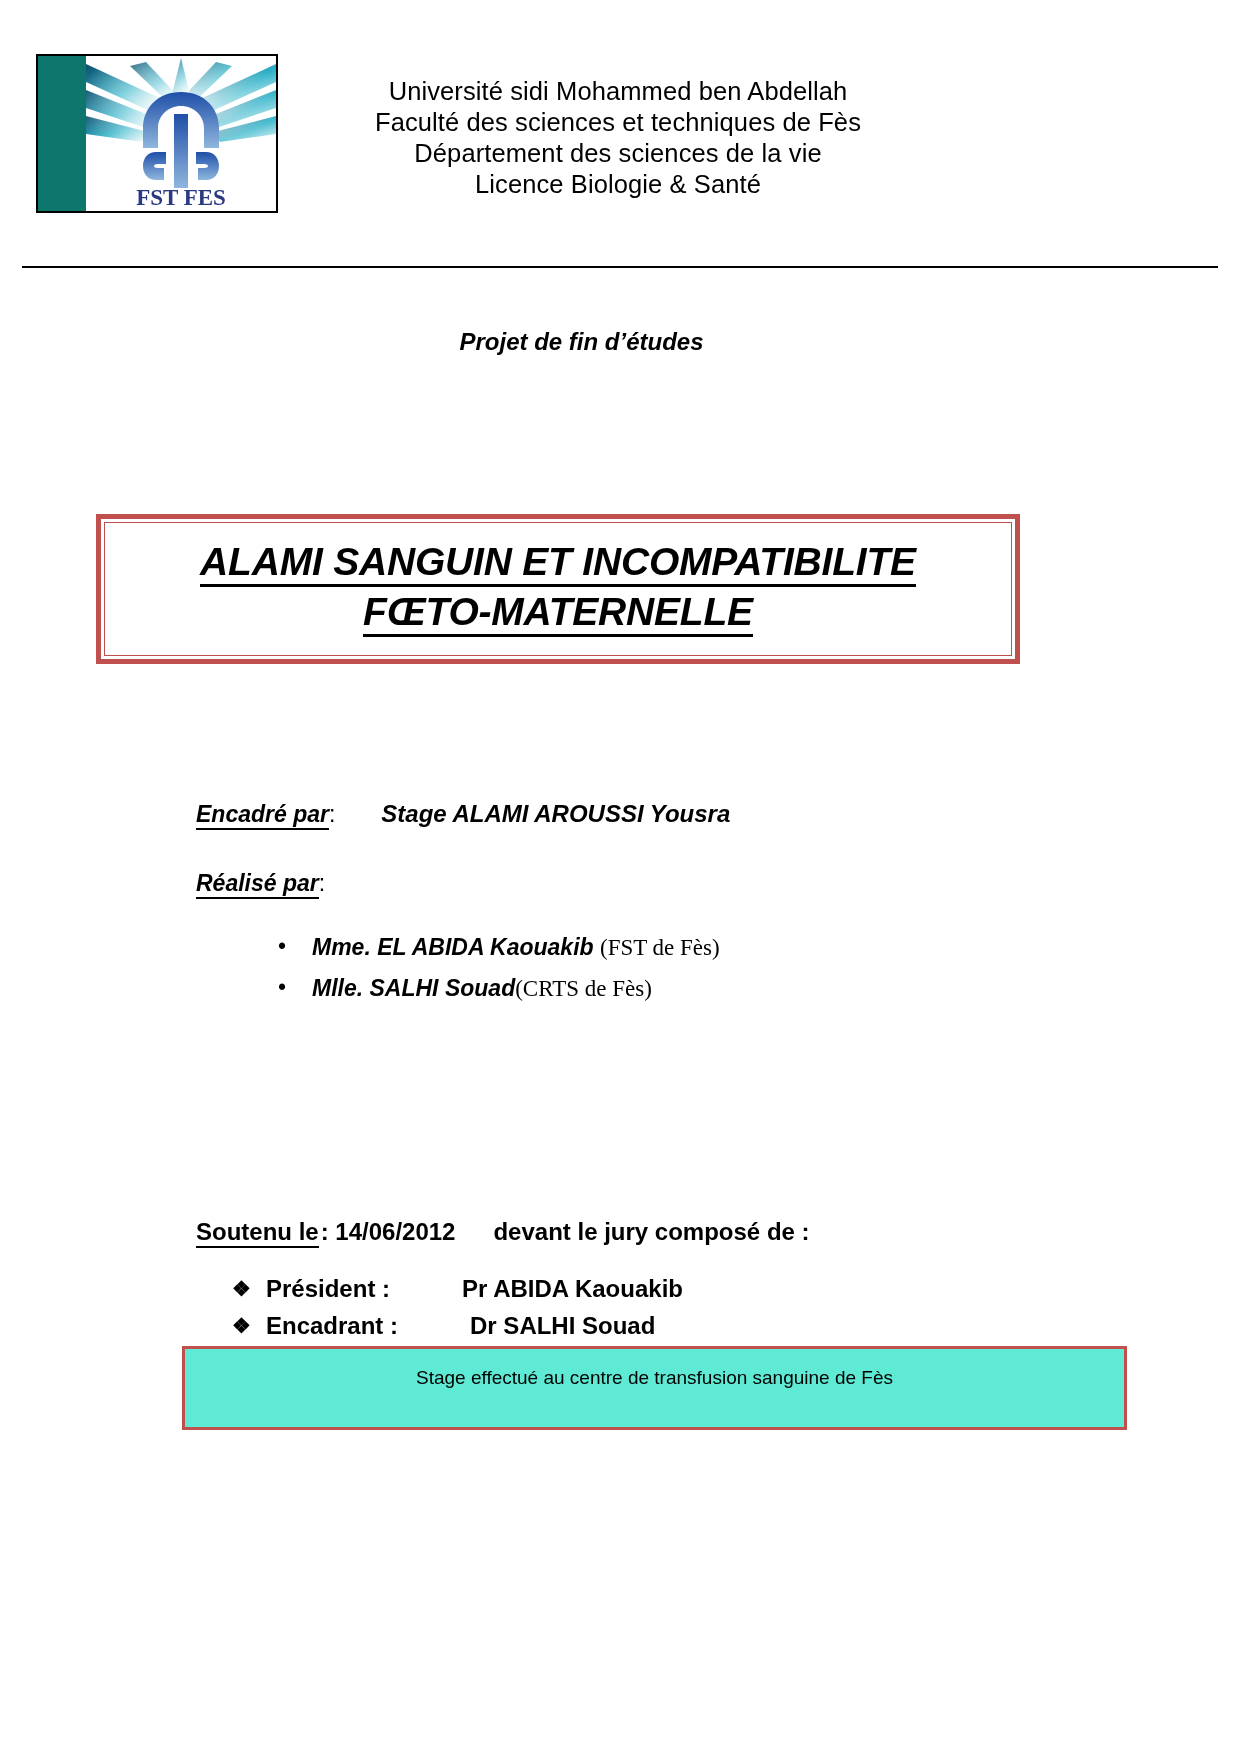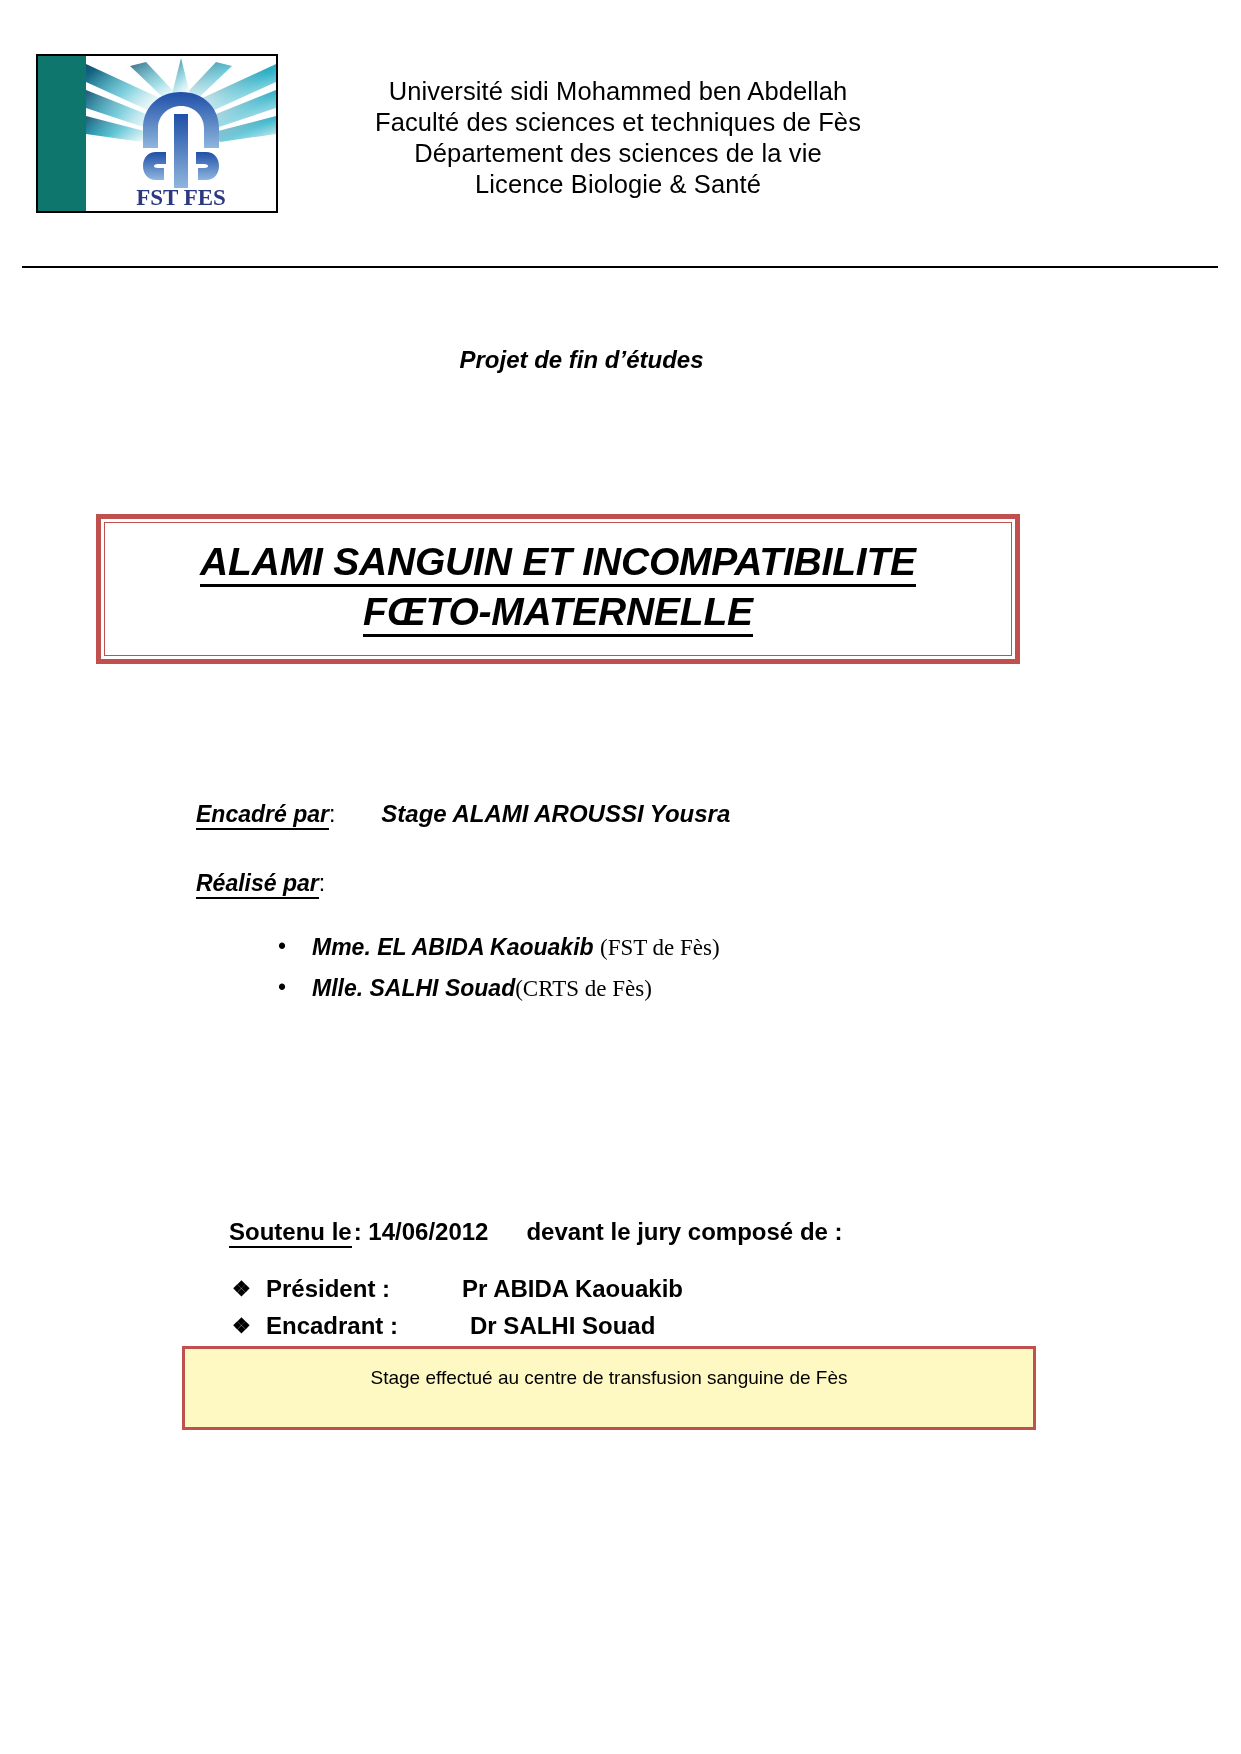--- a/index.html
+++ b/index.html
@@ -64,21 +64,21 @@
     top: 266px;
     width: 1196px;
     height: 0;
     border-top: 2px solid #000000;
   }
 
   
   .subtitle {
     position: absolute;
     left: 0;
-    top: 346px;
+    top: 328px;
     width: 1093px;
     text-align: center;
     font-size: 24px;
     font-weight: bold;
     font-style: italic;
   }
   .subtitle span { padding-left: 70px; }
 
   
   .title-box {
@@ -181,21 +181,20 @@
   .jury {
     position: absolute;
     left: 196px;
     top: 1218px;
     width: 940px;
   }
   .jury-head {
     font-size: 24px;
     font-weight: bold;
     white-space: nowrap;
-    margin-left: 33px;
   }
   .jury-head .u-label { border-bottom: 2px solid #000; }
   .jury-date { padding-left: 2px; }
   .jury-tail { padding-left: 38px; }
 
   .jury-list {
     list-style: none;
     margin: 24px 0 0 0;
     padding: 0 0 0 36px;
   }
@@ -219,25 +218,25 @@
   .jury-person { }
   .gap-a { padding-left: 72px; }
   .gap-b { padding-left: 72px; }
   .gap-c { padding-left: 16px; }
 
   
   .footer-box {
     position: absolute;
     left: 182px;
     top: 1346px;
-    width: 854px;
+    width: 945px;
     height: 84px;
     border: 3px solid #c0504d;
     box-sizing: border-box;
-    background: #fef9c3;
+    background: #5eead4;
     padding-left: 23px;
   }
   .footer-text {
     position: absolute;
     left: 0;
     top: 18px;
     width: 100%;
     text-align: center;
     font-size: 19px;
     font-weight: 400;

